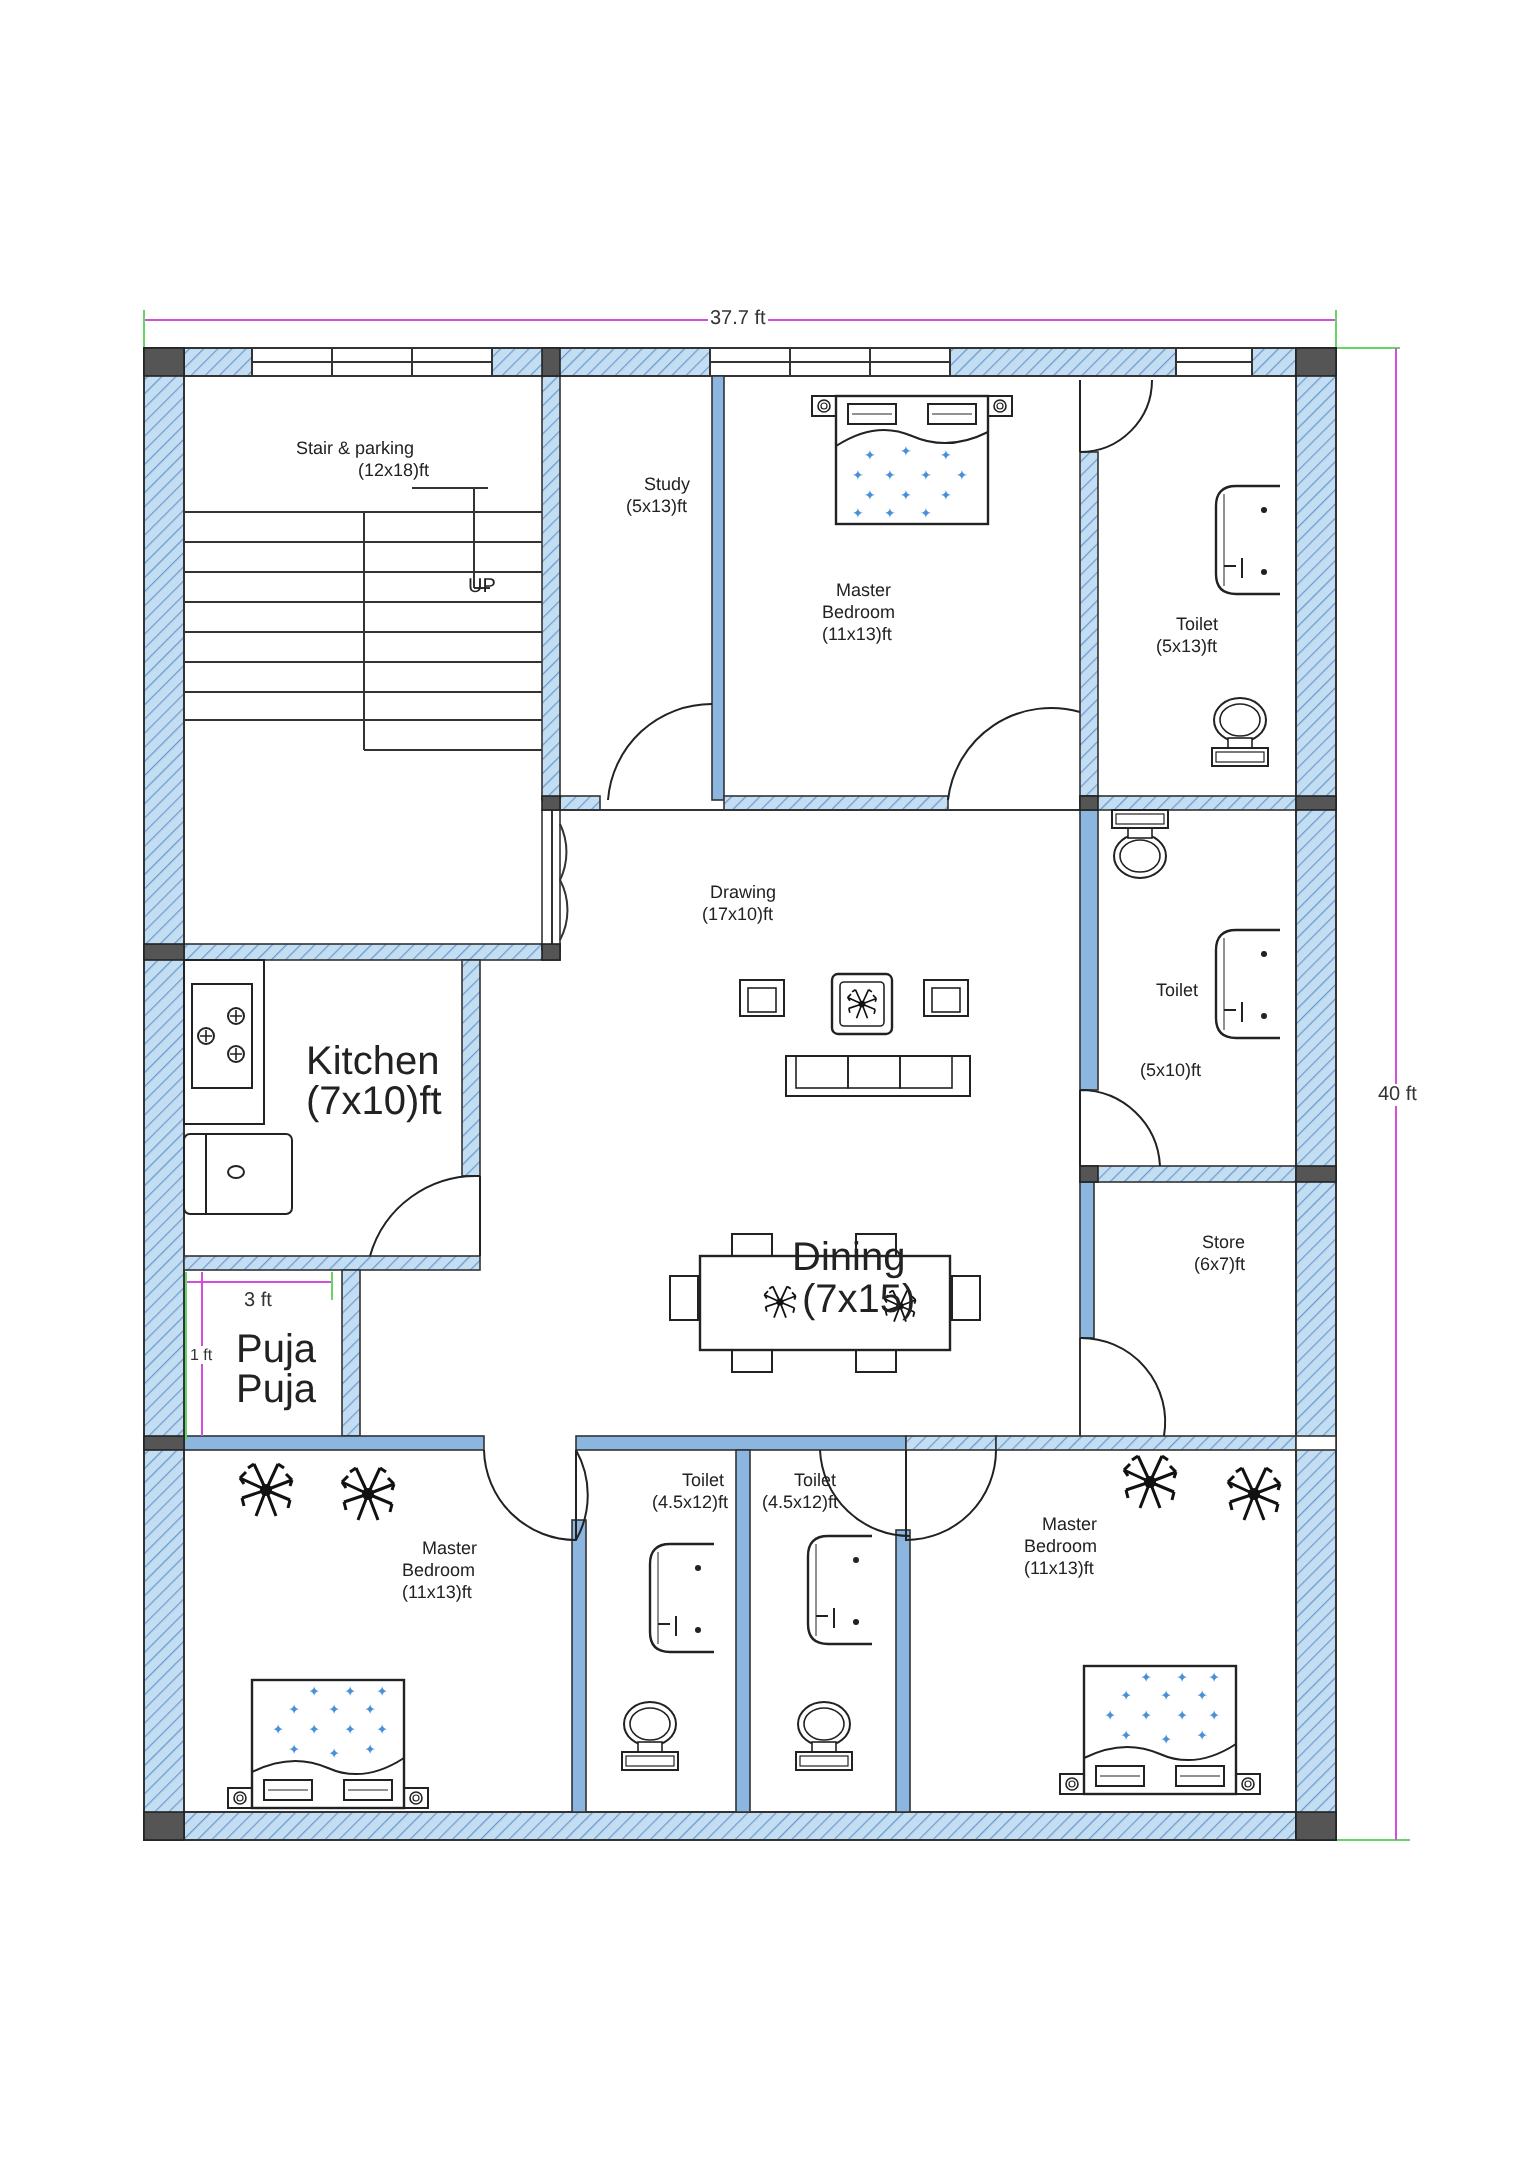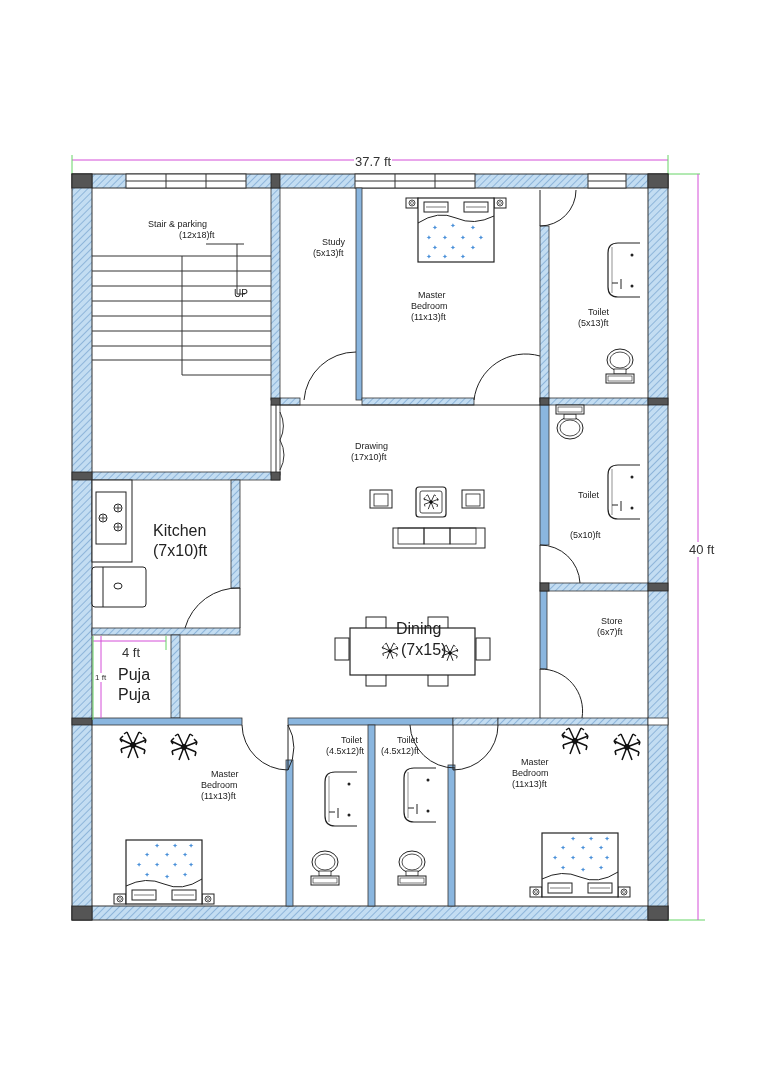--- a/index.html
+++ b/index.html
@@ -1,20 +1,20 @@
 <!DOCTYPE html>
 <html><head>
 <meta charset="utf-8">
 <style>
   html,body{margin:0;padding:0;background:#fff;}
   body{width:768px;height:1087px;position:relative;overflow:hidden;font-family:"Liberation Sans",sans-serif;color:#222;}
   svg{position:absolute;left:0;top:0;}
   .lbl{position:absolute;font-size:9px;line-height:11px;text-align:center;color:#222;white-space:nowrap;}
-  .big{font-size:16px;line-height:20px;}
-  .dim{position:absolute;font-size:13px;color:#333;background:#fff;padding:0 1px;}
+  .big{font-size:20px;line-height:20px;}
+  .dim{position:absolute;font-size:10px;color:#333;background:#fff;padding:0 1px;}
 </style>
 </head>
 <body>
 
 <svg width="768" height="1087" viewBox="0 0 768 1087">
   <defs>
     <pattern id="hatch" patternUnits="userSpaceOnUse" width="5" height="5" patternTransform="rotate(45)">
       <rect width="5" height="5" fill="#c3ddf2"></rect>
       <line x1="0" y1="0" x2="0" y2="5" stroke="#6a9acb" stroke-width="1.2"></line>
     </pattern>
@@ -274,21 +274,21 @@
 <div class="lbl big" style="left:153px;top:541px;">(7x10)ft</div>
 
 <div class="lbl big" style="left:396px;top:619px;">Dining</div>
 <div class="lbl big" style="left:401px;top:640px;">(7x15)</div>
 
 <div class="lbl" style="left:601px;top:616px;">Store</div>
 <div class="lbl" style="left:597px;top:627px;">(6x7)ft</div>
 
 <div class="lbl big" style="left:118px;top:665px;">Puja</div>
 <div class="lbl big" style="left:118px;top:685px;">Puja</div>
-<div class="dim" style="left:121px;top:645px;">4 ft</div>
+<div class="dim" style="left:121px;top:645px;">3 ft</div>
 <div class="dim" style="left:94px;top:673px;font-size:8px;">1 ft</div>
 
 <div class="lbl" style="left:211px;top:769px;">Master</div>
 <div class="lbl" style="left:201px;top:780px;">Bedroom</div>
 <div class="lbl" style="left:201px;top:791px;">(11x13)ft</div>
 
 <div class="lbl" style="left:341px;top:735px;">Toilet</div>
 <div class="lbl" style="left:326px;top:746px;">(4.5x12)ft</div>
 
 <div class="lbl" style="left:397px;top:735px;">Toilet</div>

